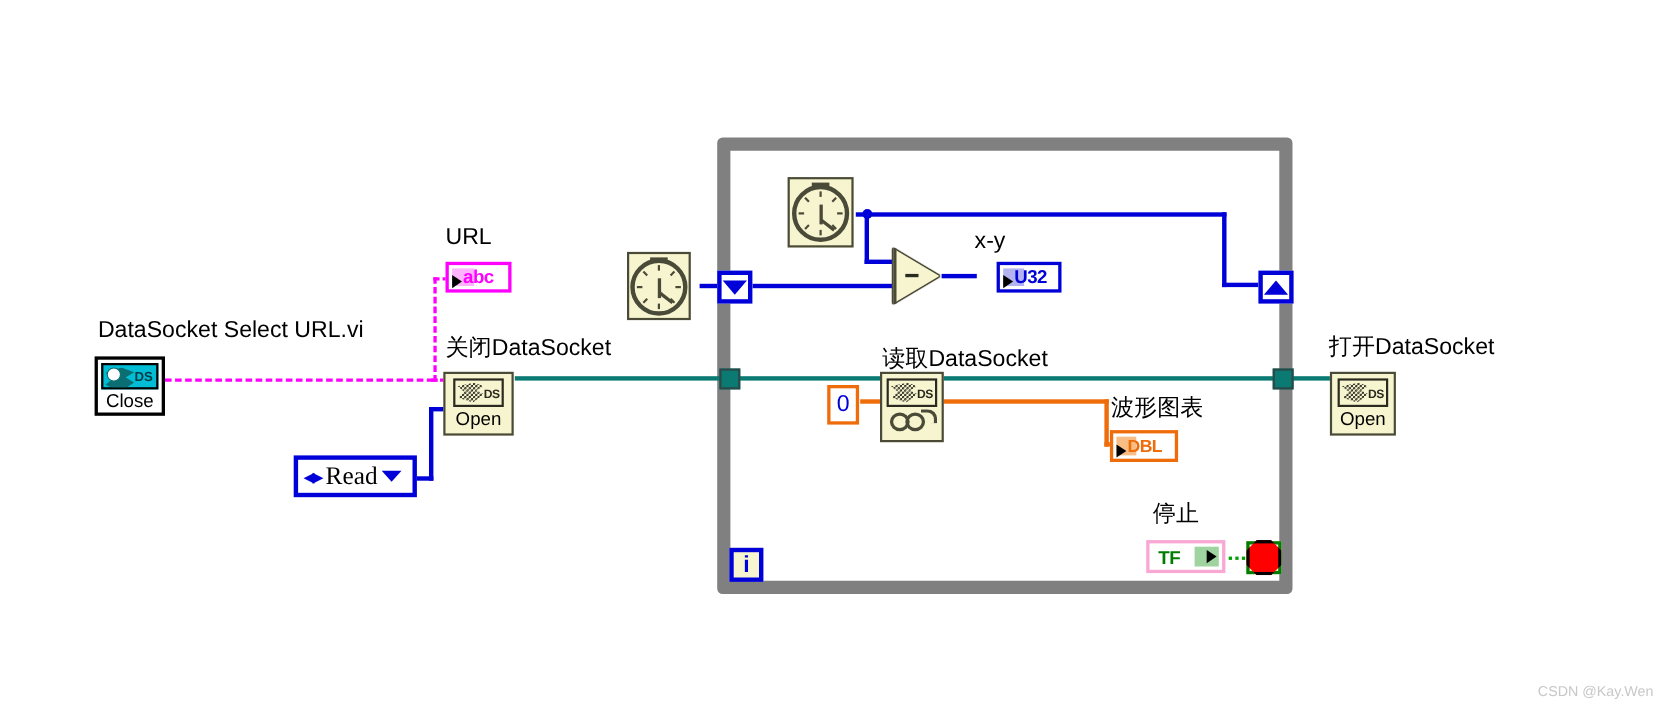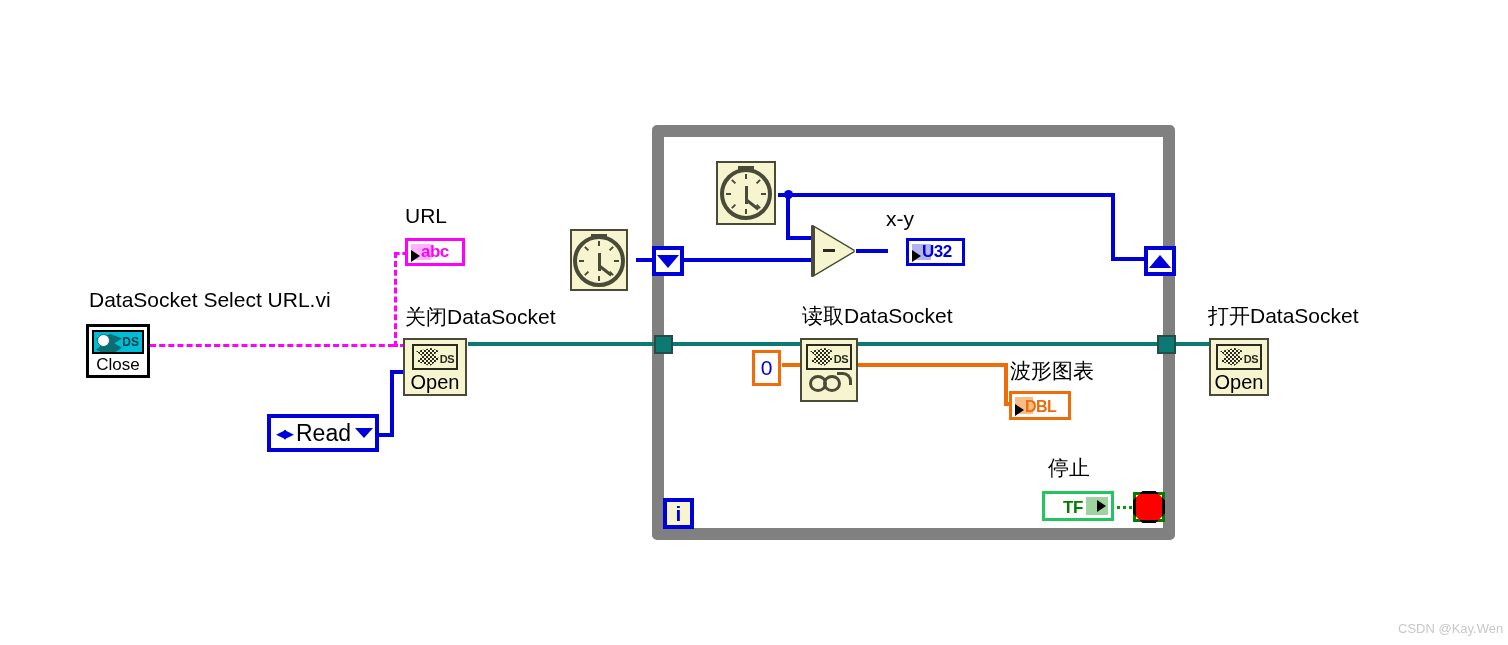--- a/index.html
+++ b/index.html
@@ -97,21 +97,21 @@
     width: 24px; height: 18px;
     background-image:
       linear-gradient(45deg, #2a2a20 25%, transparent 25%, transparent 75%, #2a2a20 75%),
       linear-gradient(45deg, #2a2a20 25%, transparent 25%, transparent 75%, #2a2a20 75%);
     background-size: 4px 4px;
     background-position: 0 0, 2px 2px;
     clip-path: polygon(0% 18%, 62% 0%, 100% 18%, 72% 38%, 100% 58%, 58% 100%, 0% 74%, 26% 46%);
   }
   .vi-text {
     font-family: "Liberation Sans", sans-serif;
-    font-size: 20px;
+    font-size: 17px;
     color: #000000;
     line-height: 1.05;
     margin-top: 2px;
   }
 
   
   #node-select {
     position: absolute;
     background: #ffffff;
     border: 3px solid #000000;
@@ -244,23 +244,23 @@
   #term-dbl {
     border: 3px solid #ef6c0a;
     padding: 1px 4px 1px 0;
   }
   #term-dbl .shade { position: absolute; left: 3px; top: 3px; bottom: 3px; width: 18px; background: #f7bd85; }
   #term-dbl .term-arrow { border-left: 9px solid #000000; position: relative; z-index: 2; }
   #term-dbl .term-inner { color: #ef6c0a; font-size: 16px; position: relative; z-index: 2; }
 
   
   #term-tf {
-    border: 3px solid #22c55e;
-    background: #ffffff;
-    padding-left: 12px;
+    border: 3px solid #f9a8d4;
+    background: #ffffff;
+    padding-left: 2px;
   }
   #term-tf .shade { position: absolute; right: 3px; top: 3px; bottom: 3px; width: 22px; background: #9fd39f; }
   #term-tf .term-inner { color: #007d00; font-size: 17px; position: relative; z-index: 2; margin-left: 6px; }
   #term-tf .term-arrow {
     border-left: 9px solid #000000;
     position: absolute; right: 4px; top: 50%; margin-top: -6px; z-index: 2;
   }
 
   
   #const-zero {
@@ -284,21 +284,21 @@
     padding: 0 5px;
     gap: 4px;
   }
   #const-read .lr-arrows {
     color: #0000d8;
     font-size: 13px;
     line-height: 1;
     letter-spacing: -2px;
   }
   #const-read .read-text {
-    font-family: Liberation Sans, sans-serif;
+    font-family: Liberation Serif, serif;
     font-size: 23px;
     color: #000000;
   }
   #const-read .dd-tri {
     width: 0; height: 0;
     border-left: 9px solid transparent;
     border-right: 9px solid transparent;
     border-top: 10px solid #0000d8;
   }
 
@@ -541,21 +541,21 @@
   <div class="term" id="term-u32" style="left:906px; top:238px; width:59px; height:28px;">
     <div class="shade"></div>
     <div class="term-arrow"></div>
     <div class="term-inner">U32</div>
   </div>
 
   <div id="const-zero" style="left:752px; top:350px; width:29px; height:36px;">
     <span>0</span>
   </div>
 
-  <div class="label" style="left:802px; top:305px;">读取DataSocket</div>
+  <div class="label" style="left:802px; top:316px;">读取DataSocket</div>
   <div class="vi-node" style="left:800px; top:338px; width:58px; height:64px;">
     <div class="vi-icon-box">
       <div class="vi-dither"></div>
       <div class="vi-icon-ds">DS</div>
     </div>
     <div class="glasses">
       <div class="lens l"></div>
       <div class="lens r"></div>
       <div class="arm"></div>
     </div>

